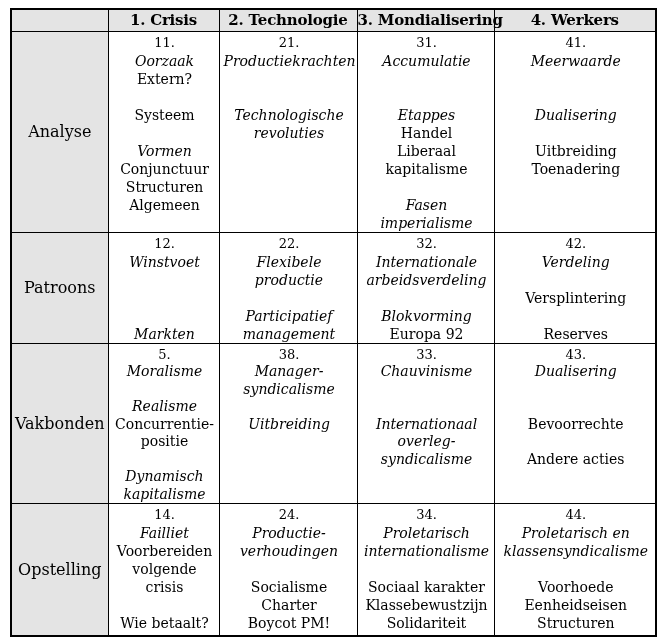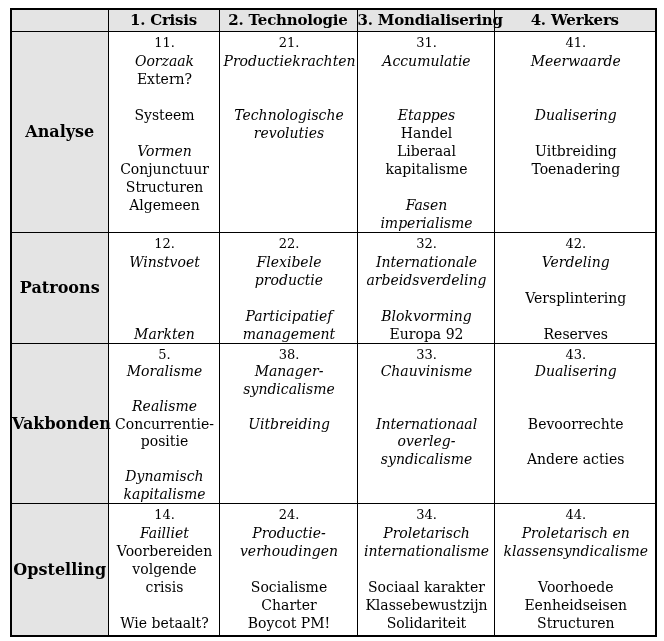--- a/index.html
+++ b/index.html
@@ -28,21 +28,21 @@
   col.c-4{width:162px;}
   th,td{border:1.5px solid var(--border);padding:0;}
   thead th{
     height:22px;background:var(--header-bg);
     font-weight:bold;font-size:15px;letter-spacing:-0.2px;
     text-align:center;vertical-align:middle;white-space:nowrap;
   }
   th.corner{background:var(--header-bg);}
   th.row-label{
     background:var(--label-bg);
-    font-weight:bold;font-size:16px;
+    font-weight:normal;font-size:16px;
     text-align:center;vertical-align:middle;white-space:nowrap;
   }
   td.body-cell{
     background:var(--cell-bg);
     vertical-align:top;text-align:center;
     font-size:14px;padding:2px 2px 0 4px;
   }
   .line{line-height:18px;min-height:18px;white-space:nowrap;}
   .line.italic{font-style:italic;}
   .cell-number{font-size:13px;}

